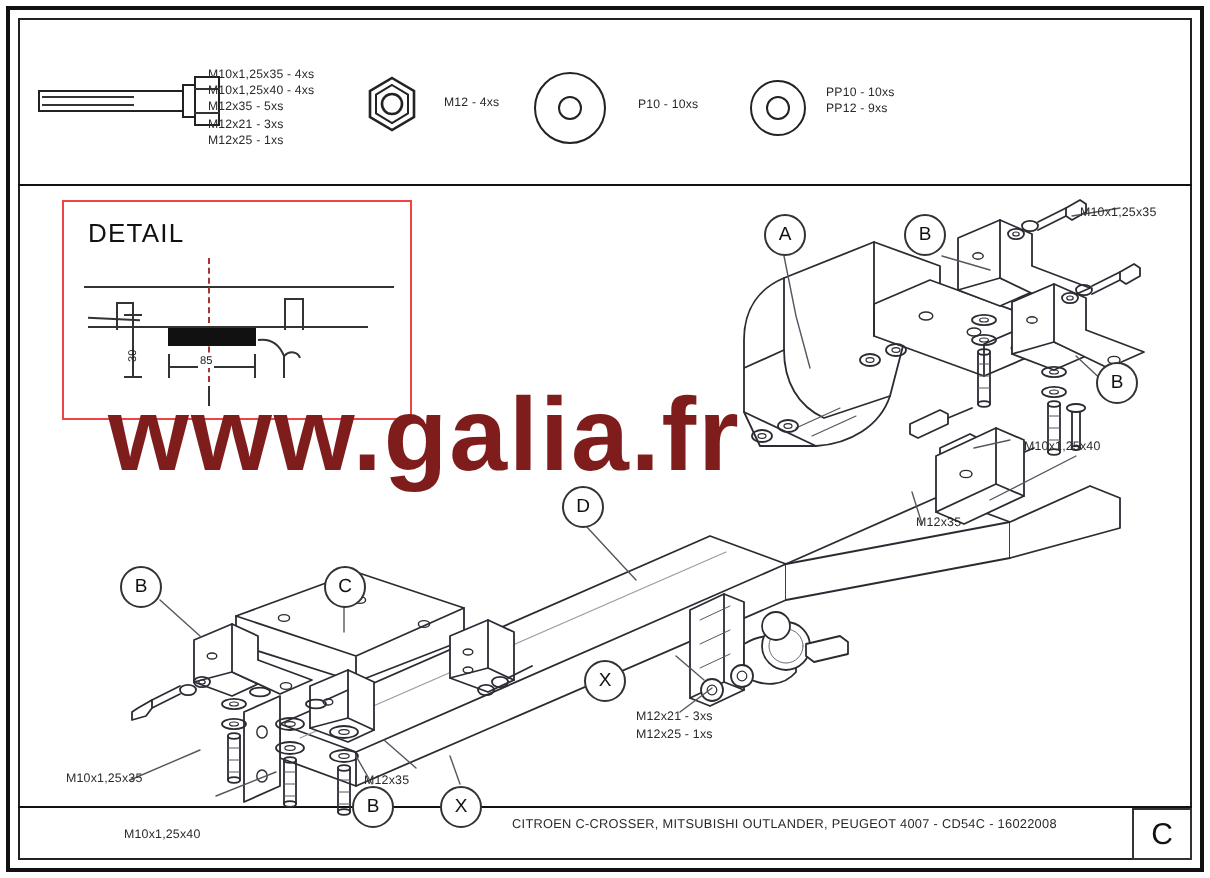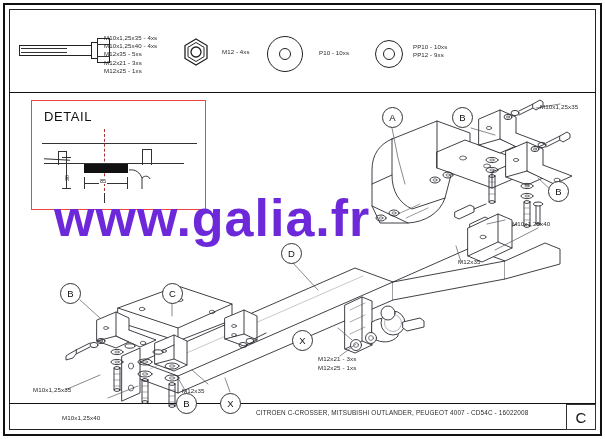--- a/index.html
+++ b/index.html
@@ -81,21 +81,21 @@
   .d-block{position:absolute;background:#111;}
   .d-dim{
     position:absolute;font-size:5.6px;color:#222;
   }
   .d-vert{
     transform:rotate(-90deg);transform-origin:left top;
   }
   
   .watermark{
     position:absolute;left:54px;top:188px;width:500px;
-    font-size:52px;font-weight:bold;color:#6d28d9;
+    font-size:52px;font-weight:bold;color:#7f1d1d;
     letter-spacing:1px;white-space:nowrap;pointer-events:none;
     font-family:"Liberation Sans", sans-serif;
   }
   
   .balloon{
     position:absolute;width:21px;height:21px;border:1px solid #333;
     border-radius:50%;background:#fff;font-size:9.5px;color:#111;
     display:flex;align-items:center;justify-content:center;
     box-sizing:border-box;
   }

